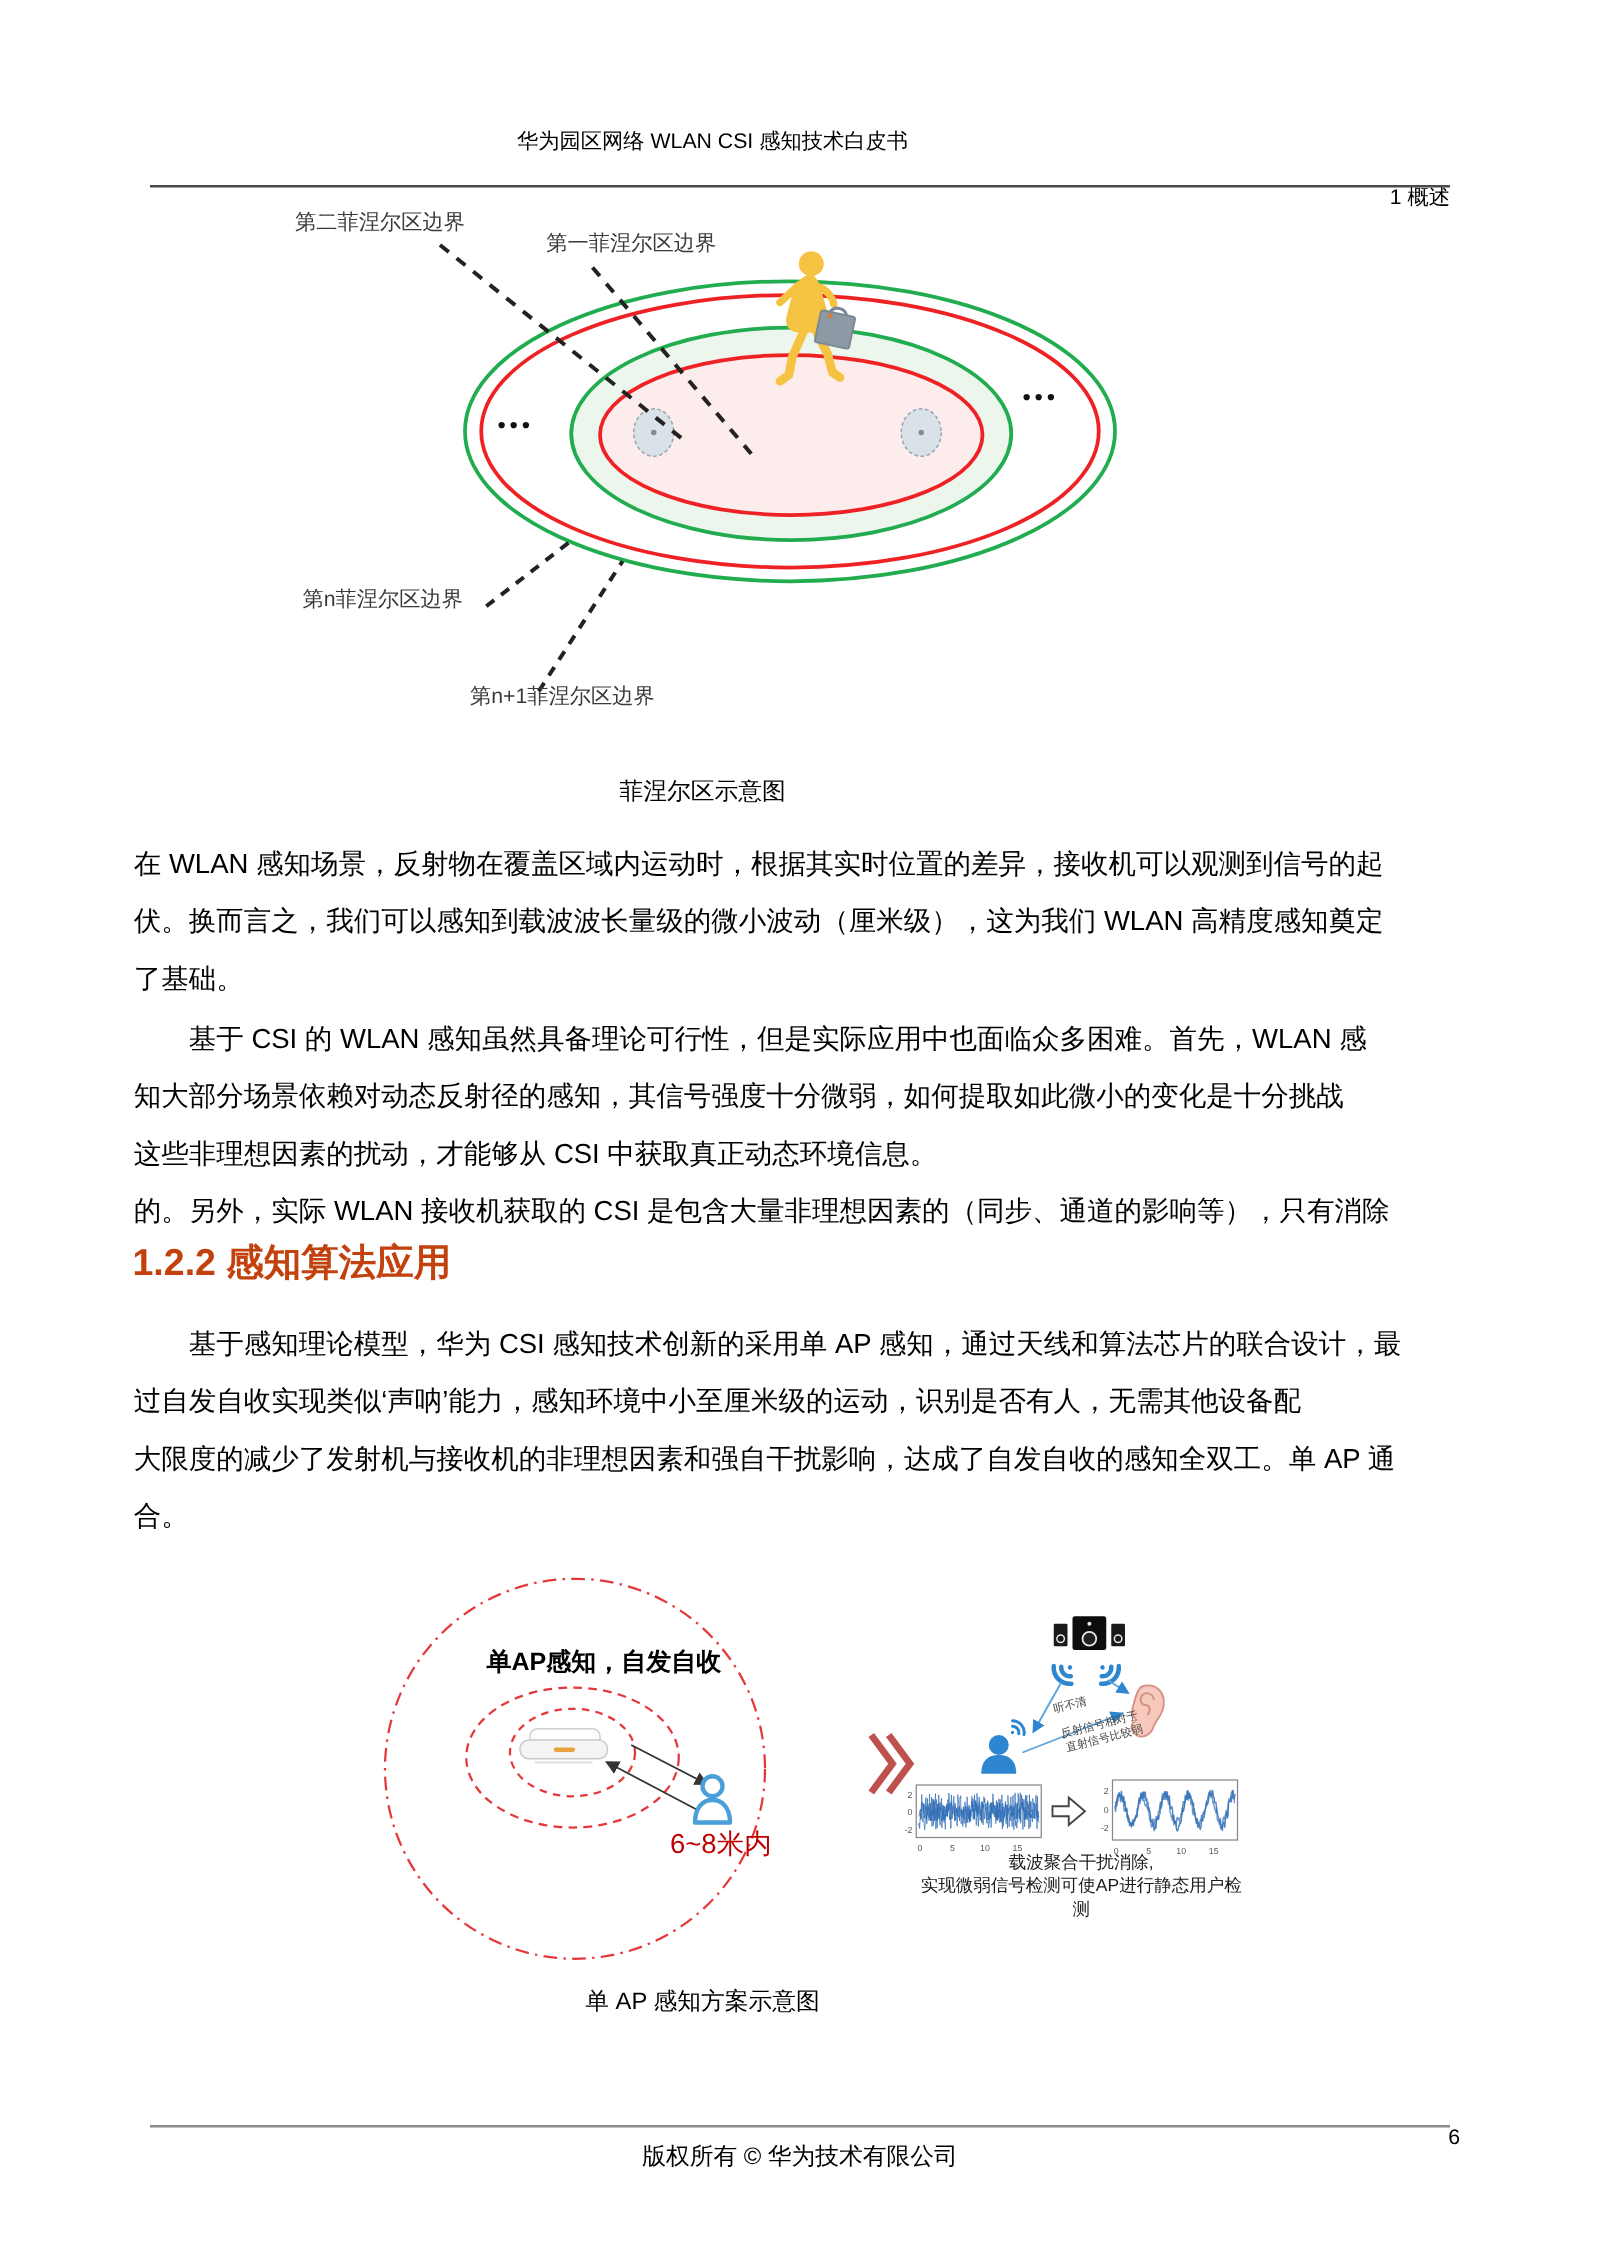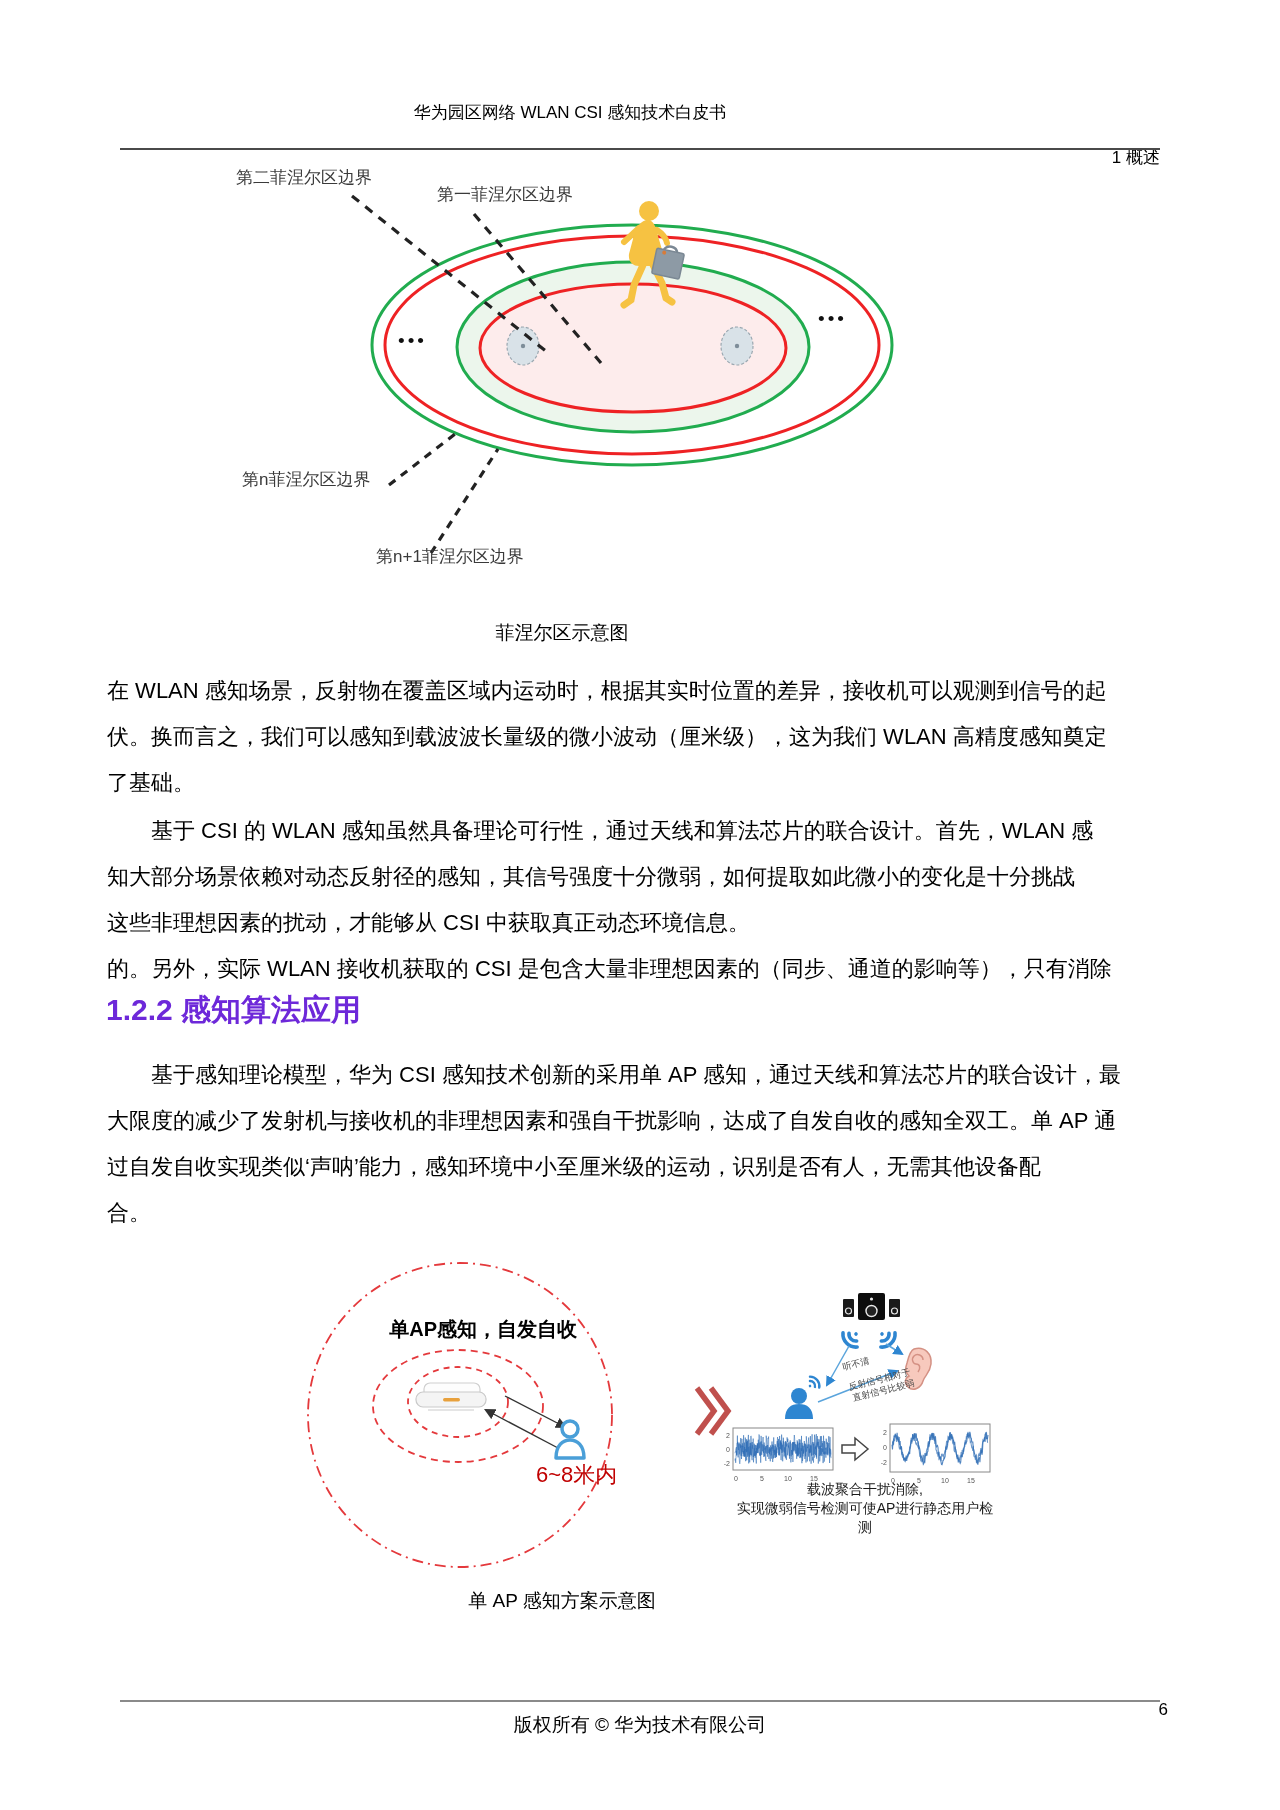--- a/index.html
+++ b/index.html
@@ -11,21 +11,21 @@
   .hdr-sec{top:101px;left:1020px;width:140px;text-align:right;font-size:17px;margin-top:45px;}
   .hdr-rule{top:148px;left:120px;width:1040px;height:2px;background:#4a4a4a;}
   
   .fz-label{font-size:17px;color:#3a3a3a;white-space:nowrap;}
   .dots{font-size:19px;color:#111;letter-spacing:3px;}
   .fig-caption{left:0;width:1124px;text-align:center;font-size:19px;color:#000;}
   
   .para{left:107px;width:1070px;font-size:22px;line-height:46px;color:#000;}
   .para .ln{white-space:nowrap;}
   .para .indent{text-indent:44px;}
-  .h2{left:106px;top:990px;font-size:30px;font-weight:600;color:#6d28d9;}
+  .h2{left:106px;top:990px;font-size:30px;font-weight:600;color:#c2410c;}
   
   .f2-title{top:1316px;left:357px;width:220px;text-align:right;font-size:20px;font-weight:bold;}
   .f2-range{top:1460px;left:536px;font-size:22px;color:#c00000;}
   .tiny-rot{font-size:9px;color:#444;white-space:nowrap;transform:rotate(-14deg);transform-origin:left center;}
   .f2-note{left:735px;width:260px;text-align:center;font-size:14px;color:#1a1a1a;line-height:19px;}
   
   .ftr-rule{top:1700px;left:120px;width:1040px;height:2px;background:#8a8a8a;}
   .ftr-text{top:1712px;left:120px;width:1040px;text-align:center;font-size:19px;}
   .ftr-page{top:1700px;left:1108px;width:60px;text-align:right;font-size:17px;}
   svg text{font-family:"Liberation Sans", sans-serif;}
@@ -188,32 +188,32 @@
   <span class="abs dots" style="left:818px;top:308px">•••</span>
   <div class="abs fig-caption" style="top:620px">菲涅尔区示意图</div>
 
   <div class="abs para" style="top:668px">
     <div class="ln">在 WLAN 感知场景，反射物在覆盖区域内运动时，根据其实时位置的差异，接收机可以观测到信号的起</div>
     <div class="ln">伏。换而言之，我们可以感知到载波波长量级的微小波动（厘米级），这为我们 WLAN 高精度感知奠定</div>
     <div class="ln">了基础。</div>
   </div>
 
   <div class="abs para" style="top:808px">
-    <div class="ln indent">基于 CSI 的 WLAN 感知虽然具备理论可行性，通过天线和算法芯片的联合设计。首先，WLAN 感</div>
+    <div class="ln indent">基于 CSI 的 WLAN 感知虽然具备理论可行性，但是实际应用中也面临众多困难。首先，WLAN 感</div>
     <div class="ln">知大部分场景依赖对动态反射径的感知，其信号强度十分微弱，如何提取如此微小的变化是十分挑战</div>
     <div class="ln">这些非理想因素的扰动，才能够从 CSI 中获取真正动态环境信息。</div>
     <div class="ln">的。另外，实际 WLAN 接收机获取的 CSI 是包含大量非理想因素的（同步、通道的影响等），只有消除</div>
   </div>
 
   <div class="abs h2">1.2.2 感知算法应用</div>
 
   <div class="abs para" style="top:1052px">
     <div class="ln indent">基于感知理论模型，华为 CSI 感知技术创新的采用单 AP 感知，通过天线和算法芯片的联合设计，最</div>
+    <div class="ln">过自发自收实现类似‘声呐’能力，感知环境中小至厘米级的运动，识别是否有人，无需其他设备配</div>
     <div class="ln">大限度的减少了发射机与接收机的非理想因素和强自干扰影响，达成了自发自收的感知全双工。单 AP 通</div>
-    <div class="ln">过自发自收实现类似‘声呐’能力，感知环境中小至厘米级的运动，识别是否有人，无需其他设备配</div>
     <div class="ln">合。</div>
   </div>
 
   <div class="abs f2-title">单AP感知，自发自收</div>
   <div class="abs f2-range">6~8米内</div>
   <div class="abs tiny-rot" style="left:843px;top:1361px">听不清</div>
   <div class="abs tiny-rot" style="left:849px;top:1381px">反射信号相对于</div>
   <div class="abs tiny-rot" style="left:853px;top:1392px">直射信号比较弱</div>
   <div class="abs f2-note" style="top:1480px">
     <div>载波聚合干扰消除,</div>

